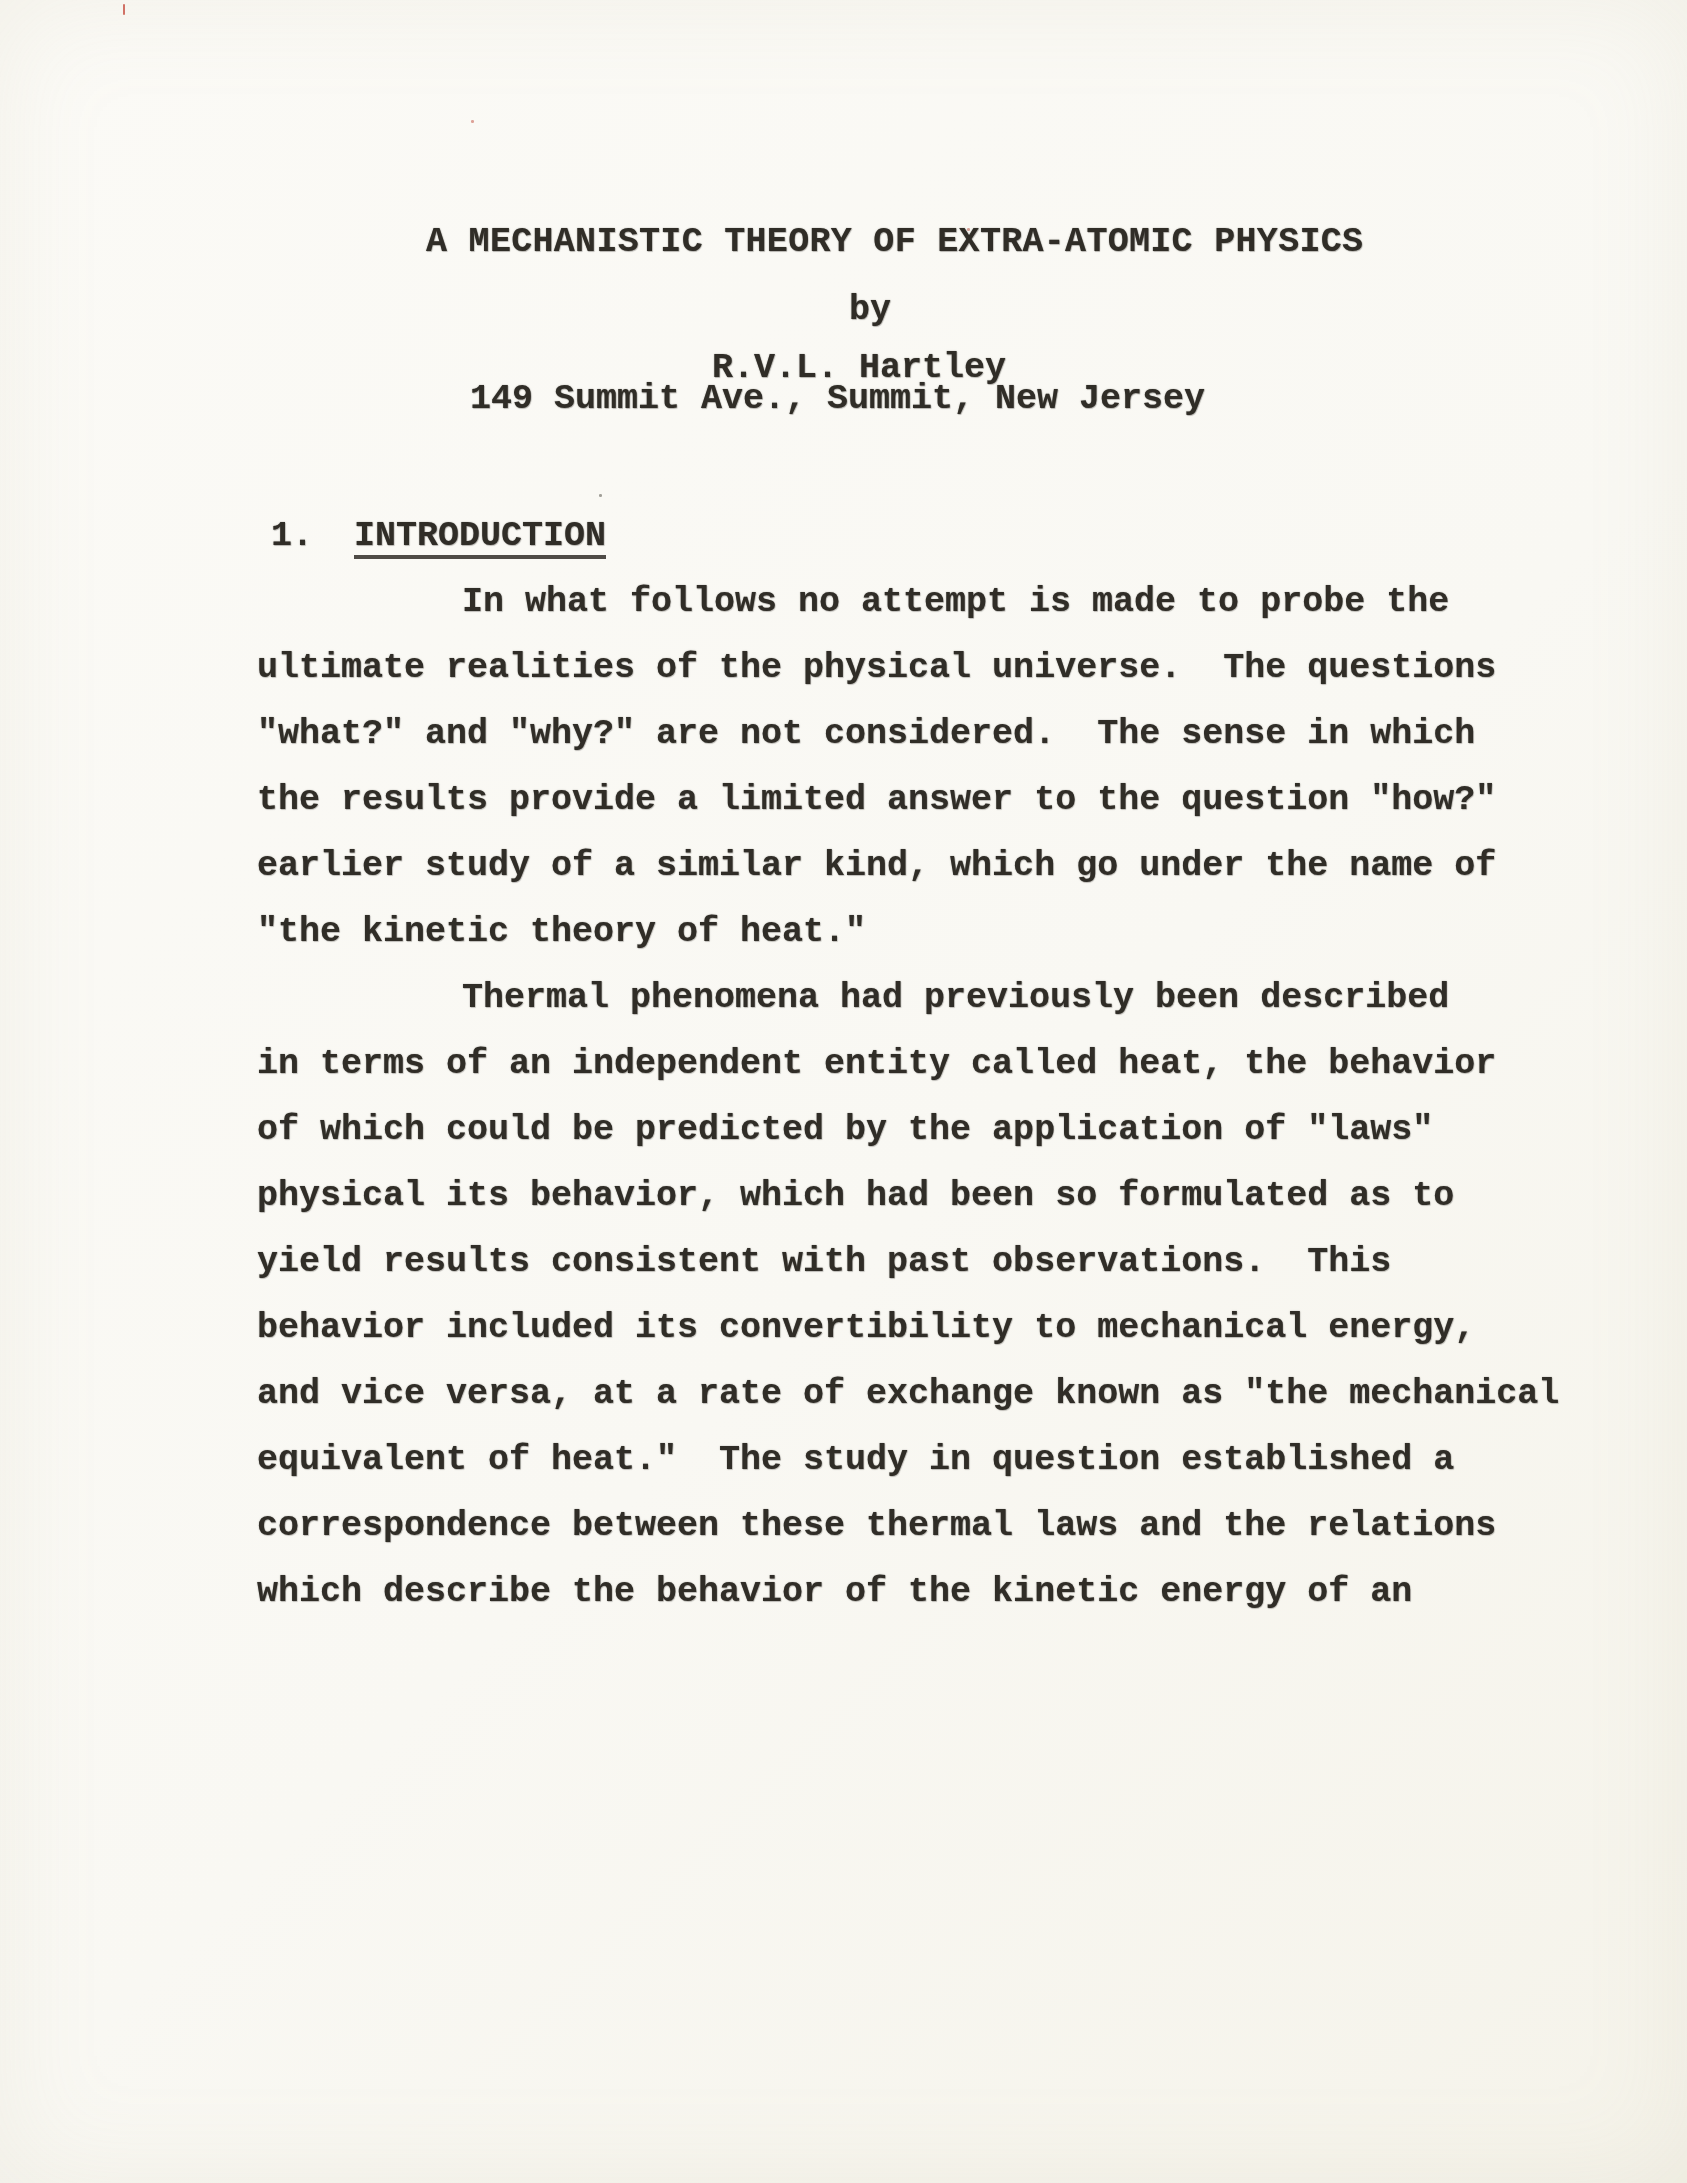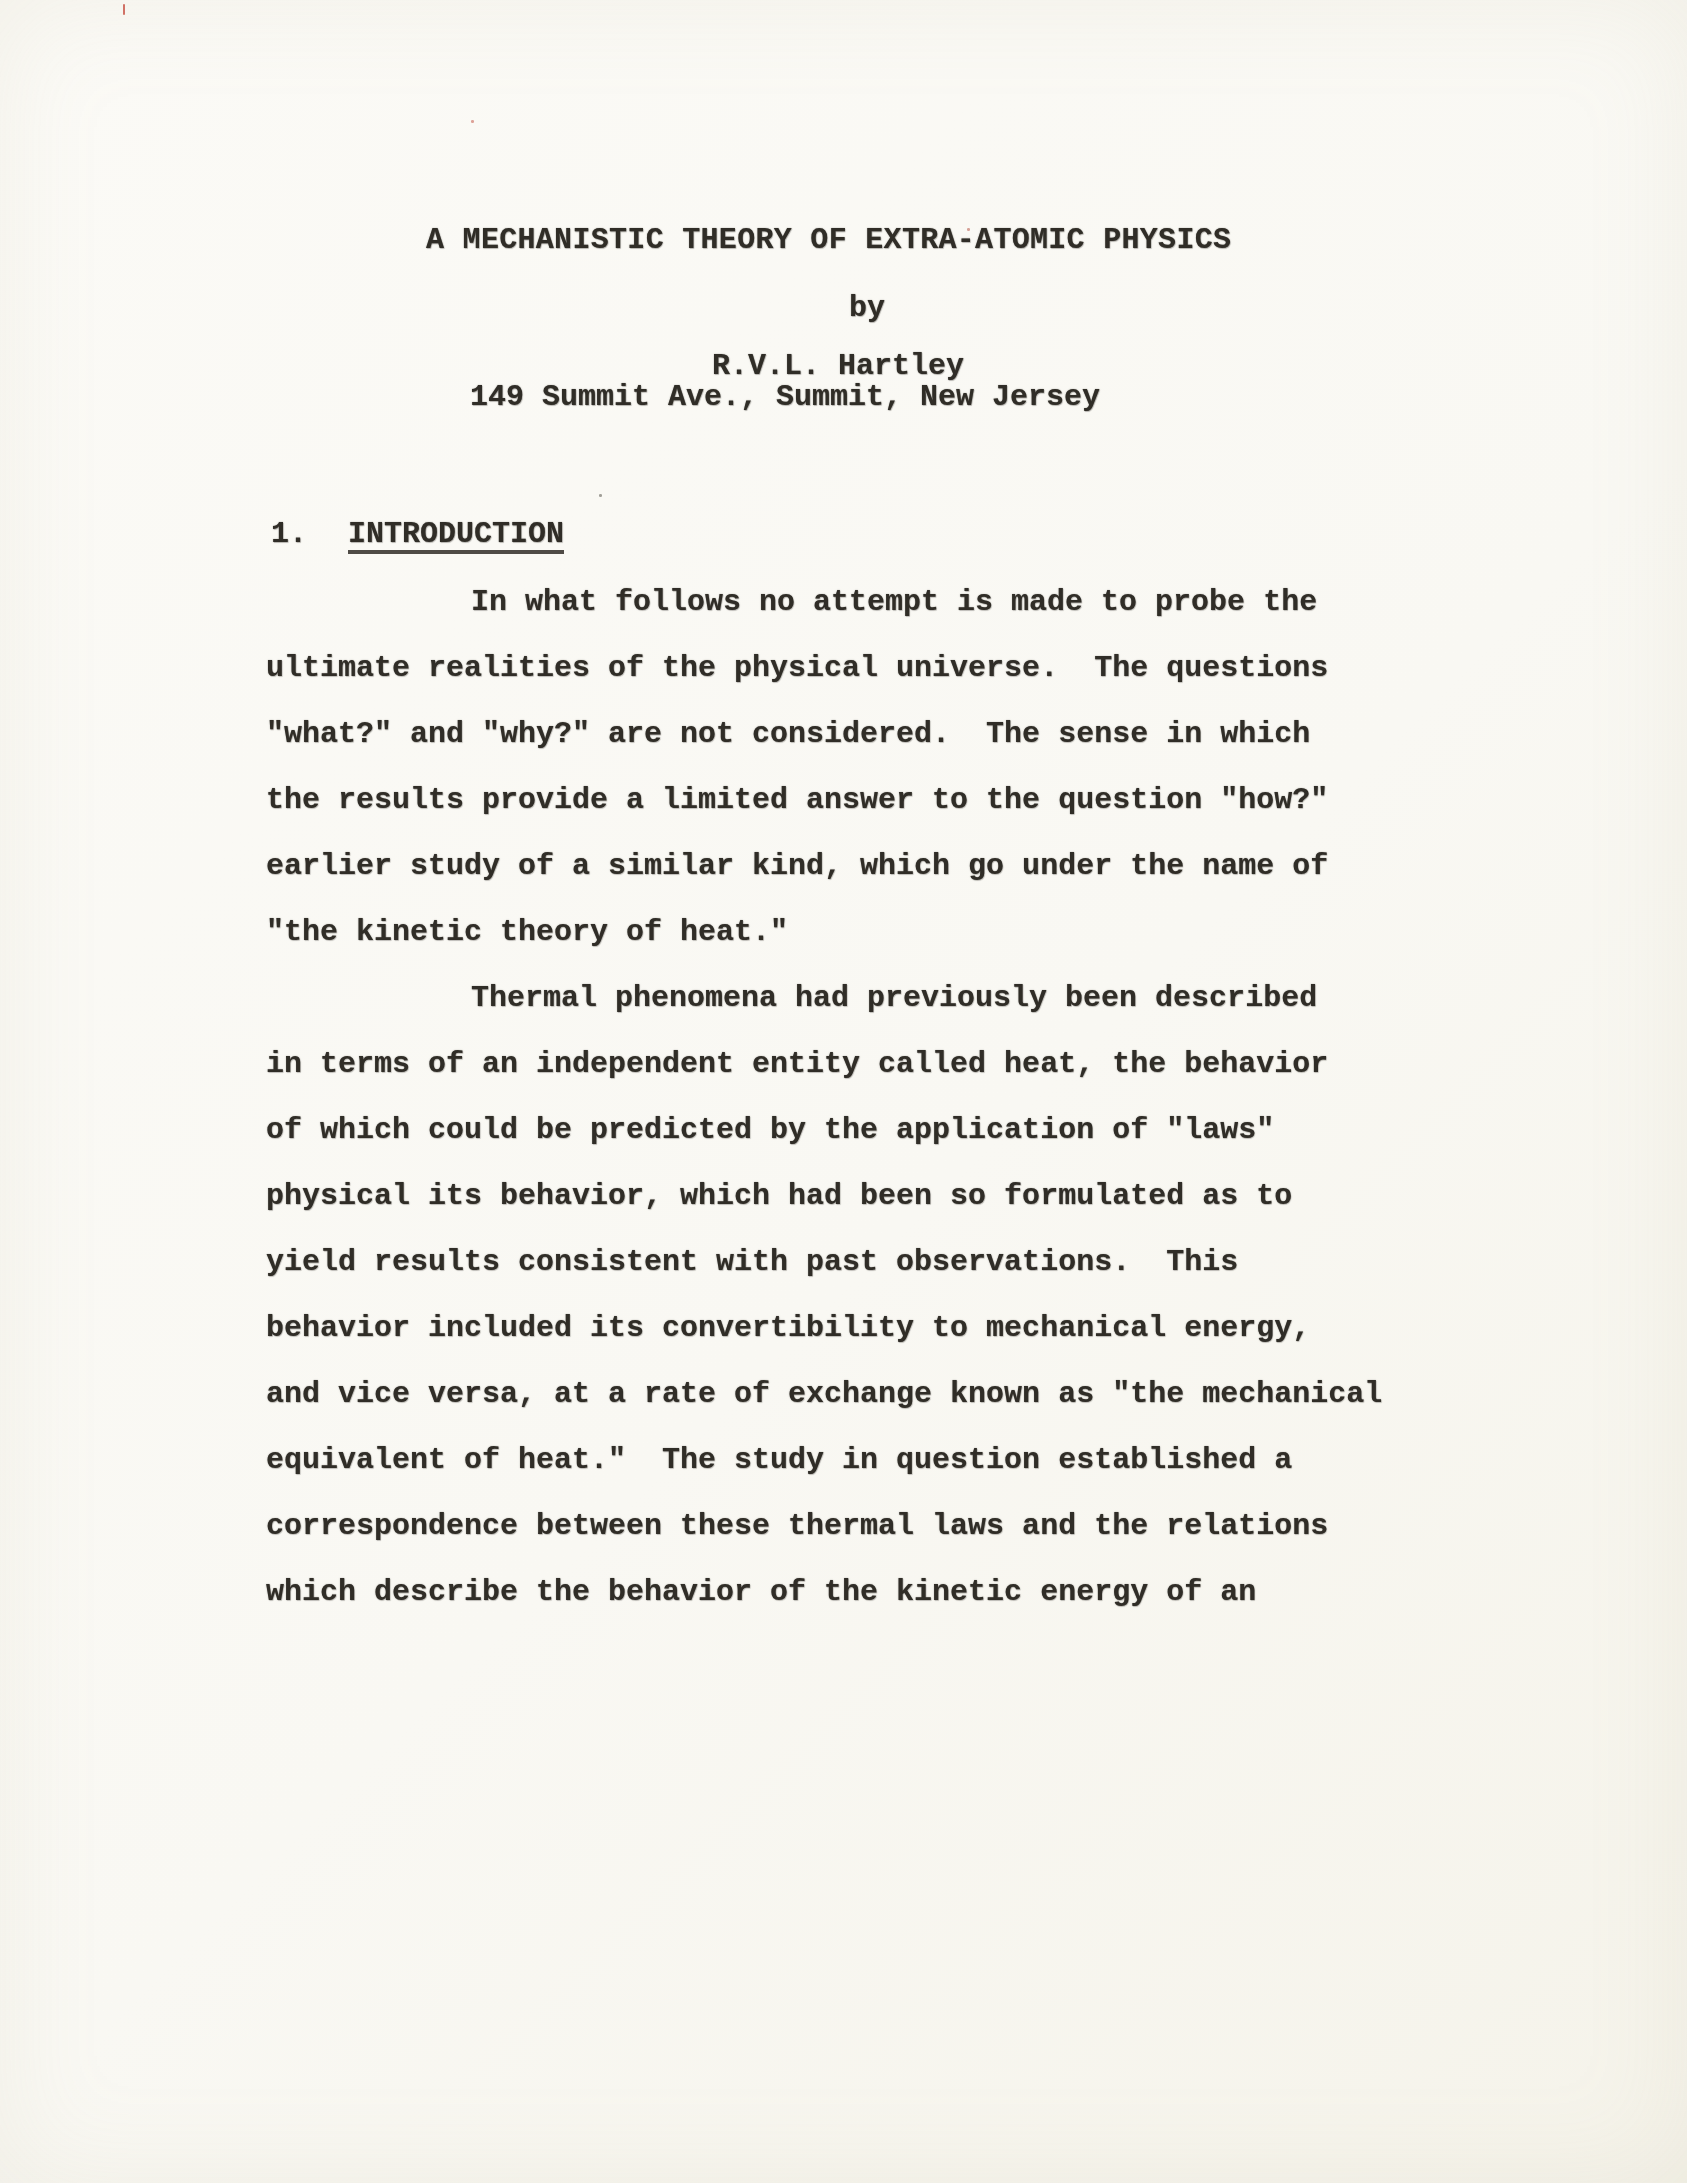--- a/index.html
+++ b/index.html
@@ -3,21 +3,21 @@
 <meta charset="utf-8">
 <style>
   html, body { margin: 0; padding: 0; }
   .page {
     position: relative;
     width: 1687px;
     height: 2183px;
     background: linear-gradient(135deg, #fbfaf6 0%, #f9f8f3 55%, #f5f3ea 100%);
     box-shadow: inset 0 0 106px rgba(180,170,140,0.12);
     font-family: "Liberation Mono", "DejaVu Sans Mono", monospace;
-    font-size: 30px;
+    font-size: 35px;
     font-weight: 700;
     color: #302d27;
     overflow: hidden;
   }
   .tline {
     position: absolute;
     white-space: pre;
     line-height: 1;
     text-shadow: 0 0 1.3px rgba(48,45,39,0.55), 0.7px 0.7px 0.7px rgba(48,45,39,0.25);
   }
@@ -34,21 +34,21 @@
     line-height: 1;
     white-space: pre;
     text-shadow: 0 0 1.3px rgba(48,45,39,0.55), 0.7px 0.7px 0.7px rgba(48,45,39,0.25);
   }
   .underlined {
     border-bottom: 4.6px solid rgba(48,45,39,0.85);
     padding-bottom: 1px;
   }
   .doc-body {
     position: absolute;
-    left: 266px;
+    left: 257px;
     top: 569px;
     width: 1422px;
   }
   .bline {
     height: 66px;
     line-height: 66px;
     white-space: pre;
     text-shadow: 0 0 1.3px rgba(48,45,39,0.5), 0.7px 0.7px 0.7px rgba(48,45,39,0.22);
   }
   .indent { padding-left: 205px; }

